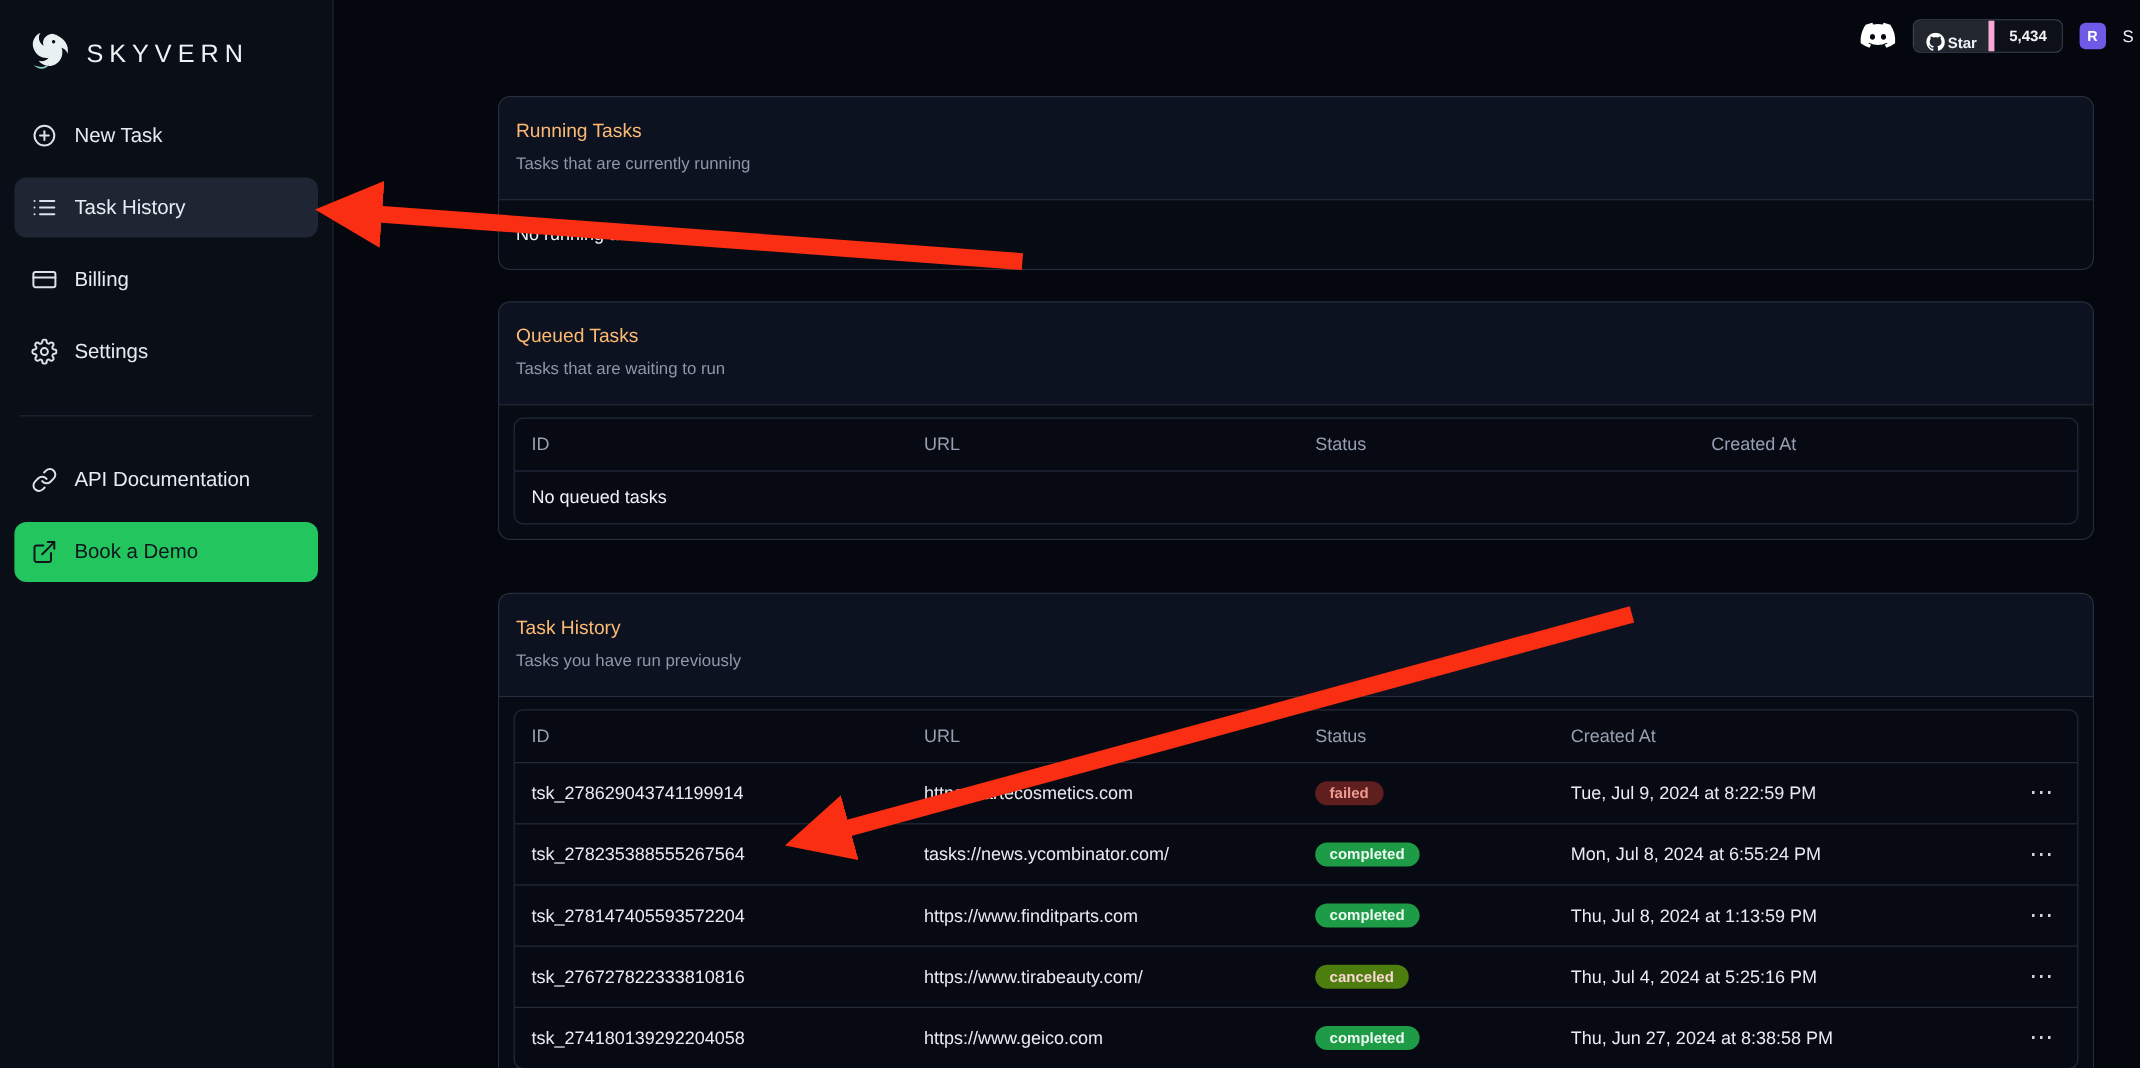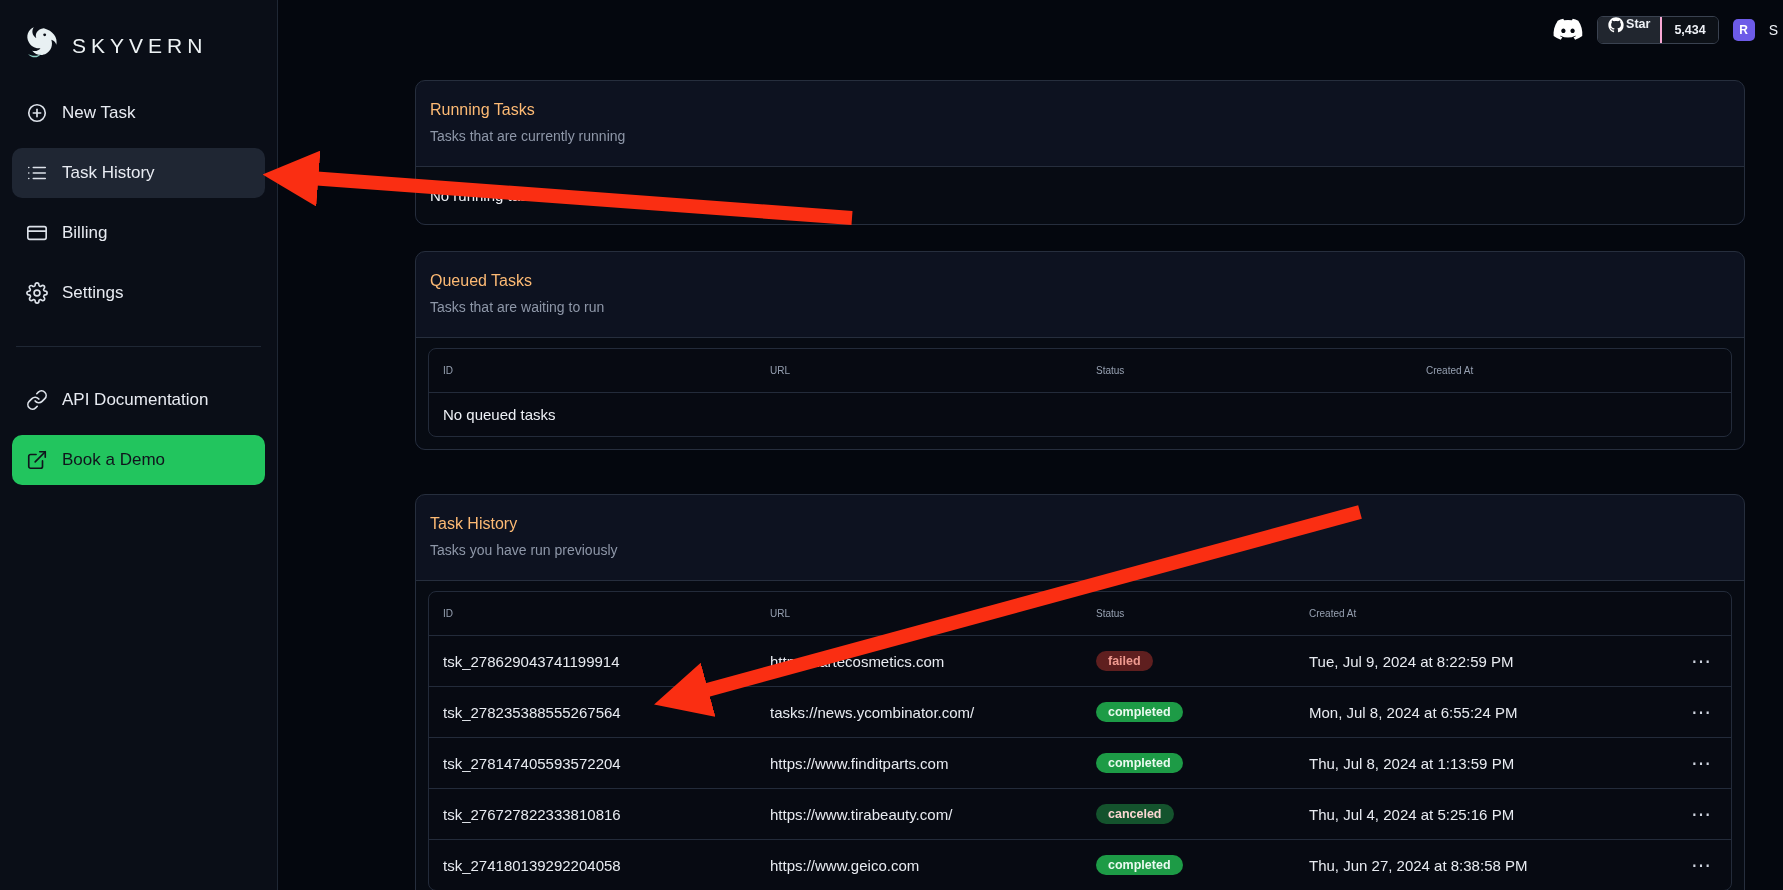--- a/index.html
+++ b/index.html
@@ -20,22 +20,22 @@
   .icn svg { width:22px; height:22px; stroke:#dde2ea; stroke-width:1.8; fill:none;
     stroke-linecap:round; stroke-linejoin:round; }
   .cta .icn svg { stroke:#10141c; }
   .divider { border:none; border-top:1px solid #1f2734; margin:18px 4px; }
 
   
   .topbar { position:absolute; top:16px; right:5px; display:flex; align-items:center; gap:14px; z-index:5; }
   .discord-btn { cursor:pointer; display:flex; }
   .gh-star { display:flex; align-items:stretch; height:28px; border:1px solid #3a4250;
     border-radius:6px; overflow:hidden; cursor:pointer; font-size:12.5px; font-weight:700; }
-  .gh-left { display:flex; align-items:flex-start; gap:2px; padding:0 10px; background:#21262f; }
-  .gh-right { display:flex; align-items:center; padding:0 12px; background:#0d1117; border-left:2px solid #f9a8d4; }
+  .gh-left { display:flex; align-items:flex-end; gap:2px; padding:0 10px; background:#21262f; }
+  .gh-right { display:flex; align-items:center; padding:0 12px; background:#0d1117; border-left:5px solid #f9a8d4; }
   .avatar { width:22px; height:22px; border-radius:5px; background:#6d5be8; color:#fff;
     display:flex; align-items:center; justify-content:center; font-size:12px; font-weight:700; cursor:pointer; }
   .user-partial { font-size:14px; color:#eef1f6; }
 
   
   .main { position:absolute; left:278px; top:0; right:0; bottom:0; overflow:hidden; }
   .content { margin-left:137px; width:1330px; padding-top:80px; display:flex; flex-direction:column; gap:26px; }
 
   .card { background:#0d1220; border:1px solid #262e3d; border-radius:10px; }
   .card-header { padding:20px 14px 22px; border-bottom:1px solid #262e3d; }
@@ -43,29 +43,29 @@
   .card-sub { margin-top:9px; font-size:14px; color:#8e97a8; }
   .card-body { background:#070b13; border-radius:0 0 10px 10px; }
   .empty-plain { padding:20px 14px; font-size:15px; color:#eef1f6; }
 
   .table-pad { padding:10px 12px 12px; }
   .table-wrap { border:1px solid #232b3a; border-radius:8px; overflow:hidden; background:#070a12; }
   .thead, .trow, .empty-row-grid { display:grid; align-items:center; padding:0 14px; }
   .grid-q { grid-template-columns:327px 326px 330px 1fr; }
   .grid-h { grid-template-columns:327px 326px 213px 1fr 64px; }
   .thead { min-height:43px; }
-  .thead .th { font-size:10px; color:#96a0b1; }
+  .thead .th { font-size:15px; color:#96a0b1; }
   .trow { border-top:1px solid #232b3a; padding-top:15px; padding-bottom:15px; cursor:pointer; }
   .trow .td { font-size:15px; color:#e8ebf1; }
   .empty-row { border-top:1px solid #232b3a; padding:13px 14px; font-size:15px; color:#eef1f6; }
 
   .badge { display:inline-block; padding:3px 12px; border-radius:999px; font-size:12.5px; font-weight:700; }
   .badge-failed { background:#5f1f1f; color:#ef9a90; }
   .badge-completed { background:#1d9b46; color:#eafaf0; }
-  .badge-canceled { background:#14532d; color:#fbd7d2; }
+  .badge-canceled { background:#4d7c0f; color:#fbd7d2; }
 
   .menu-btn { justify-self:end; background:none; border:none; color:#cfd5df; font-size:20px;
     line-height:10px; cursor:pointer; padding:2px 6px; }
   .menu-btn::before { content:"⋯"; }
 
   
   .arrows { position:absolute; left:0; top:0; z-index:50; pointer-events:none; }
 </style>
 </head>
 <body>

